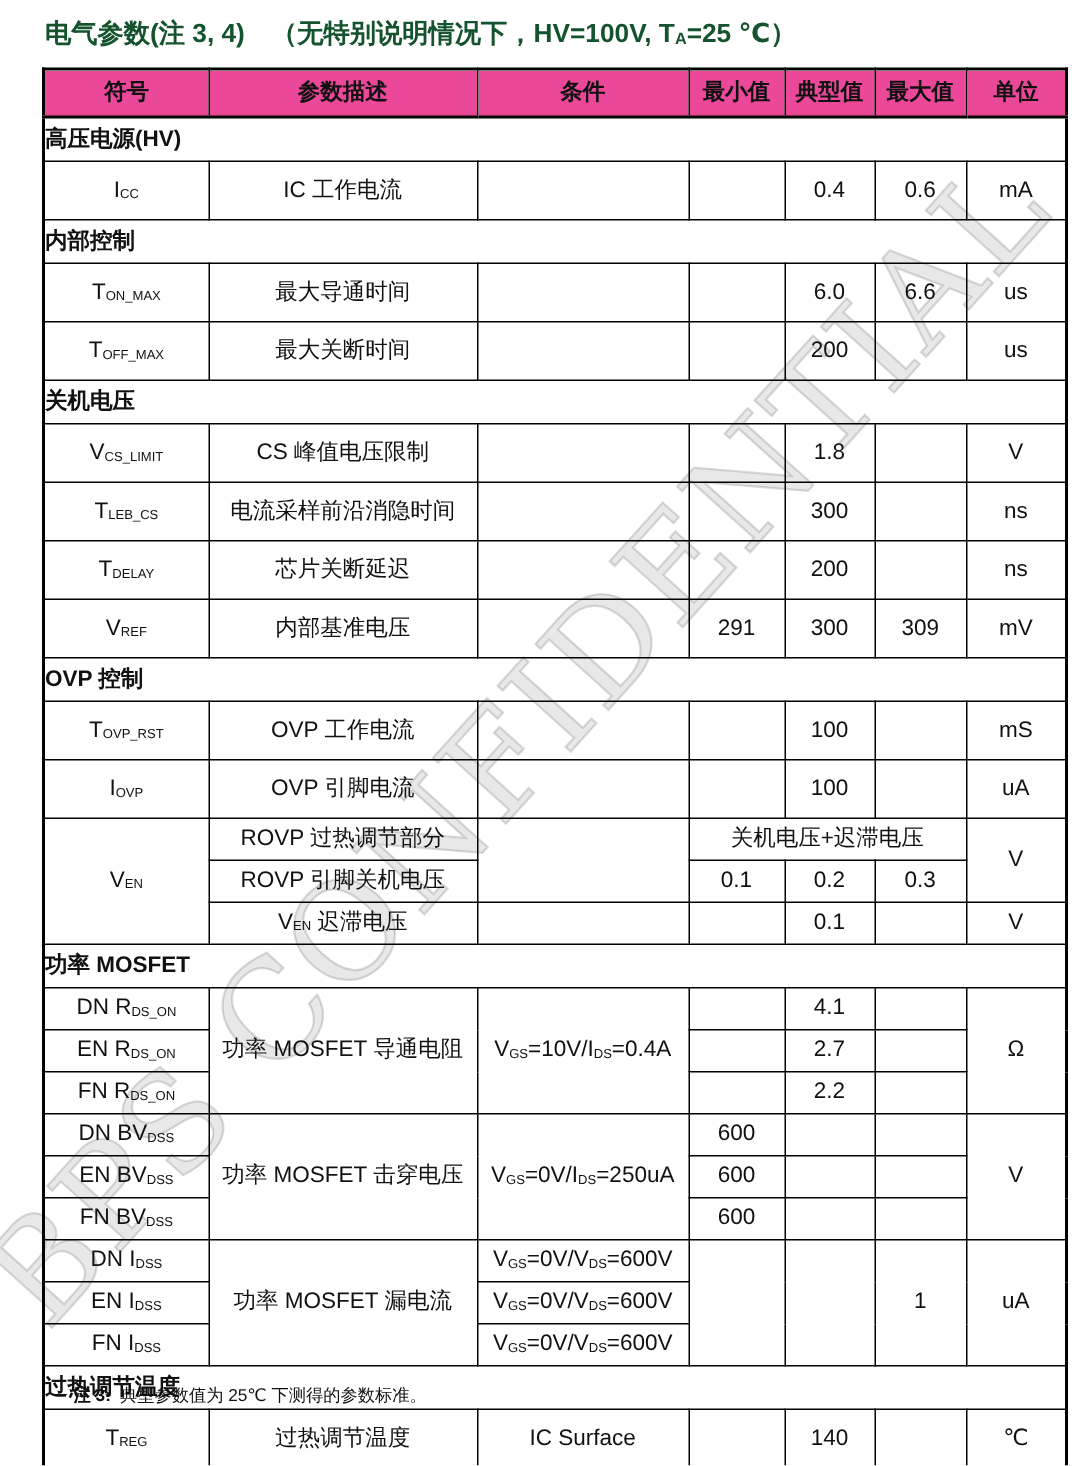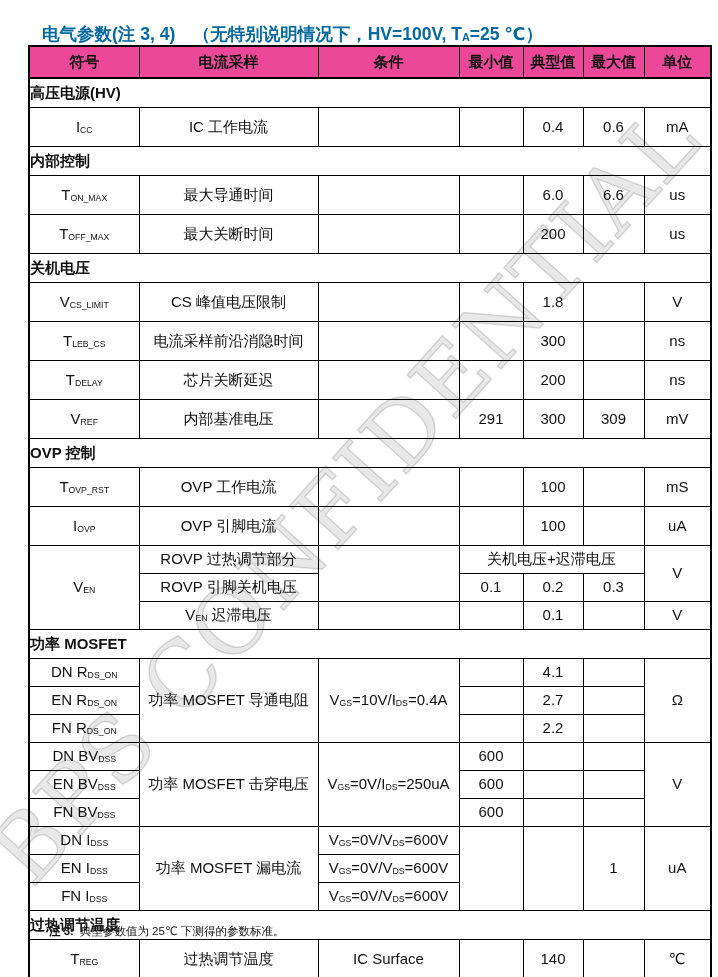--- a/index.html
+++ b/index.html
@@ -10,22 +10,22 @@
     position:absolute;left:345px;top:495px;z-index:0;
     transform:translate(-50%,-50%) rotate(-48deg);
     white-space:nowrap;
     font-family:"DejaVu Serif","Liberation Serif",serif;
     font-size:90px;letter-spacing:2px;font-weight:400;
     color:rgba(0,0,0,0.09);
     -webkit-text-stroke:1.5px rgba(0,0,0,0.14);
     pointer-events:none;
   }
 
-  .title{position:absolute;left:26px;top:6px;margin:16px;z-index:1;
-    font-size:17.5px;font-weight:bold;color:#0369a1;white-space:nowrap;}
+  .title{position:absolute;left:26px;top:6px;margin:4px;z-index:1;
+    font-size:17.5px;font-weight:bold;color:#14532d;white-space:nowrap;}
 
   table.params{
     position:absolute;left:28px;top:45px;z-index:1;
     width:682px;border-collapse:collapse;table-layout:fixed;
     border:2px solid #000;background:transparent;
   }
   table.params td, table.params th{
     border:1px solid #000;
     text-align:center;vertical-align:middle;
     font-size:15px;line-height:1.25;
@@ -57,21 +57,21 @@
         <col style="width: 179px;">
         <col style="width: 141px;">
         <col style="width: 64px;">
         <col style="width: 60px;">
         <col style="width: 61px;">
         <col style="width: 67px;">
       </colgroup>
     <tbody id="param-tbody">
         <tr class="head-row">
           <th>符号</th>
-          <th>电流采样</th>
+          <th>参数描述</th>
           <th>条件</th>
           <th>最小值</th>
           <th>典型值</th>
           <th>最大值</th>
           <th>单位</th>
         </tr>
         <tr class="s">
           <td colspan="7">高压电源(HV)</td>
         </tr>
         <tr class="r">

